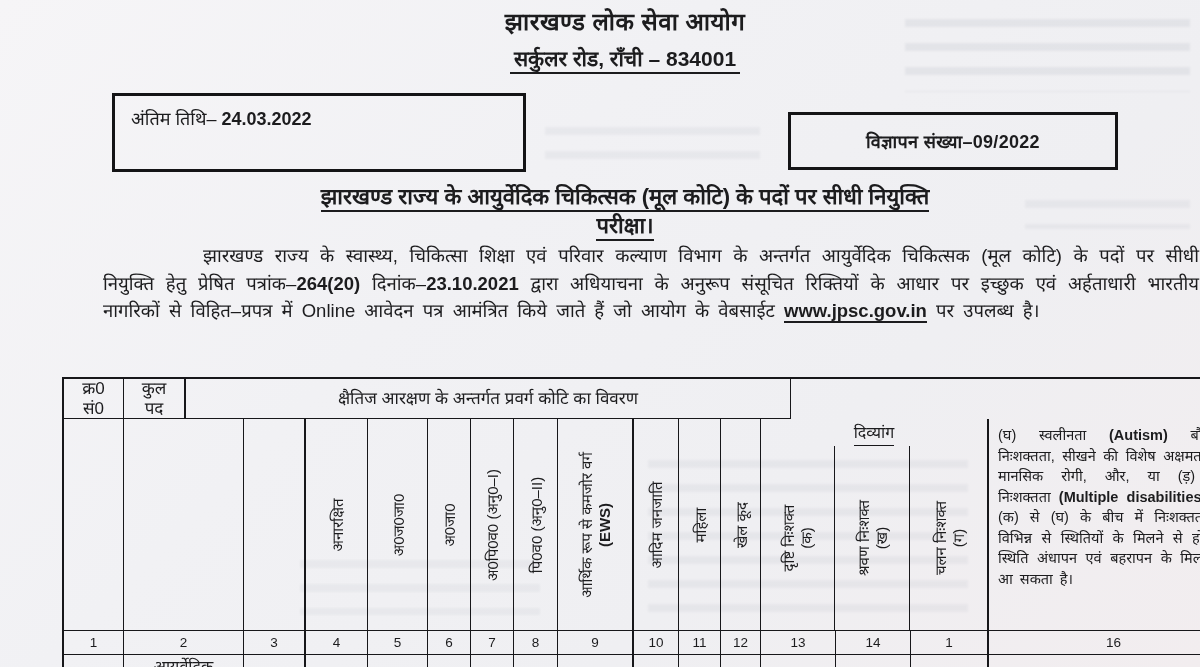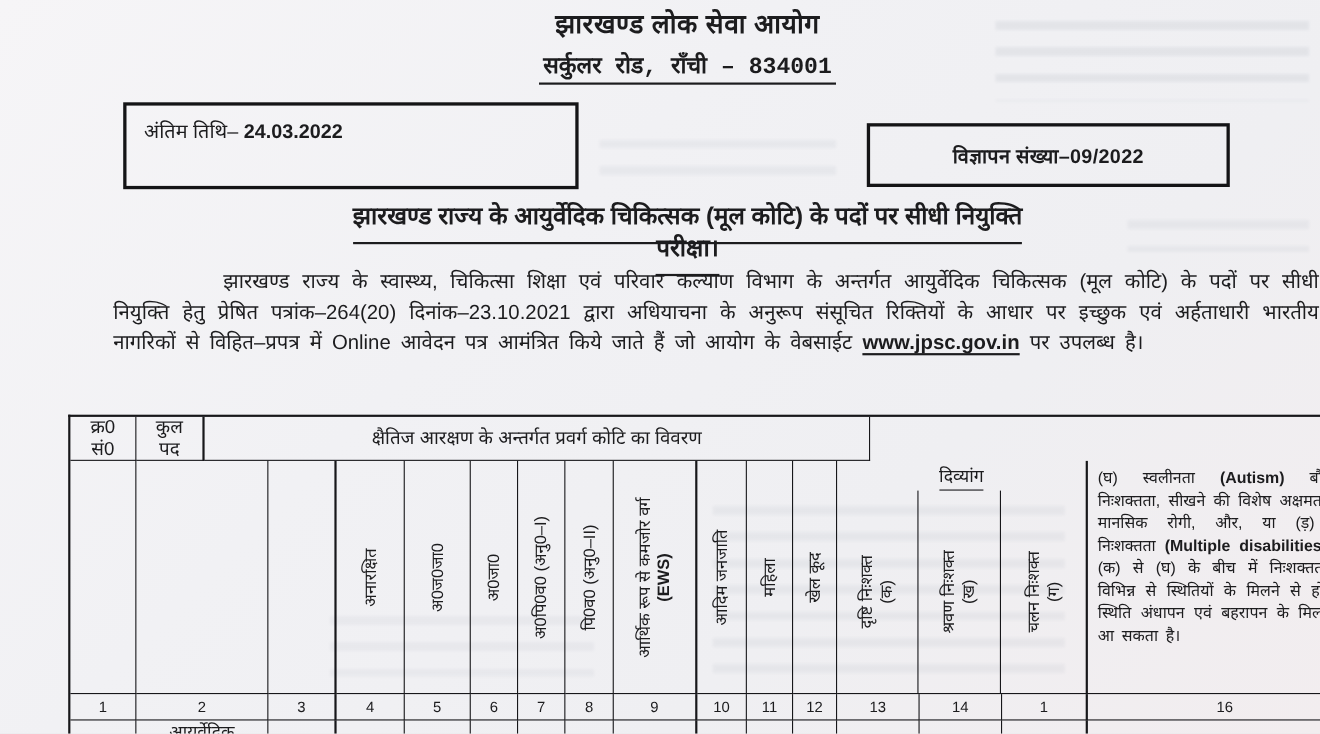--- a/index.html
+++ b/index.html
@@ -24,37 +24,37 @@
     background:repeating-linear-gradient(180deg,transparent 0 5px,#46536a 5px 13px,transparent 13px 24px);
   }
   .b1{left:905px;top:14px;width:285px;height:78px;}
   .b2{left:1025px;top:195px;width:165px;height:34px;opacity:.05;}
   .b3{left:648px;top:455px;width:320px;height:160px;opacity:.05;}
   .b4{left:545px;top:122px;width:215px;height:38px;opacity:.05;}
   .b5{left:300px;top:555px;width:240px;height:60px;opacity:.045;}
 
   .center-band{position:absolute;left:55px;width:1140px;text-align:center;}
   .org-name{top:4px;font-size:24px;font-weight:bold;letter-spacing:.5px;}
-  .org-address{top:44px;font-size:21px;font-weight:bold;font-family:Liberation Mono, monospace;}
+  .org-address{top:44px;font-size:21px;font-weight:bold;}
   .org-address span{border-bottom:2px solid var(--ink);padding:0 4px 2px 4px;}
 
   .box{position:absolute;border:3px solid #141416;box-sizing:border-box;background:transparent;}
   .deadline-box{left:112px;top:93px;width:414px;height:79px;padding:9px 16px;font-size:18px;line-height:28px;}
   .adv-box{left:788px;top:112px;width:330px;height:58px;display:flex;align-items:center;justify-content:center;
            font-size:18px;font-weight:bold;letter-spacing:.3px;}
 
   .notice-heading{top:182px;font-size:22px;font-weight:bold;line-height:29px;}
-  .notice-heading .ul{border-bottom:2px solid var(--ink);padding-bottom:11px;}
+  .notice-heading .ul{border-bottom:2px solid var(--ink);padding-bottom:1px;}
 
   .intro{
     position:absolute;left:103px;top:242px;width:1096px;
     font-size:18.5px;line-height:27.6px;text-align:justify;text-indent:100px;
     word-spacing:4px;
   }
-  .intro b{font-weight:normal;}
+  .intro b{font-weight:bold;}
   .site{font-weight:bold;border-bottom:2px solid var(--ink);margin-top:38px;}
 
   
   .tbl{position:absolute;left:62px;top:377px;border-top:2px solid var(--line);border-left:2px solid var(--line);}
   .trow{display:flex;}
   .tc{
     box-sizing:border-box;border-right:1px solid var(--line);border-bottom:1px solid var(--line);
     display:flex;align-items:center;justify-content:center;flex-direction:column;
     text-align:center;position:relative;font-size:17px;line-height:20px;
   }

